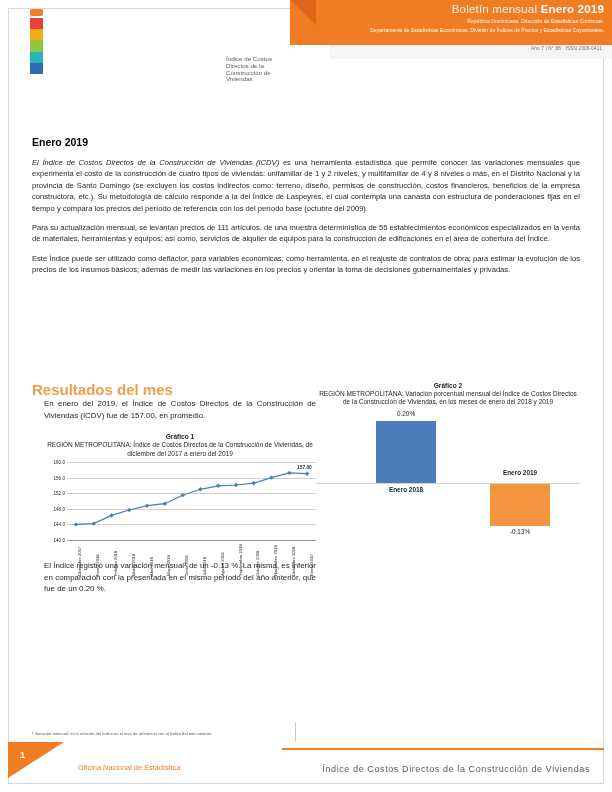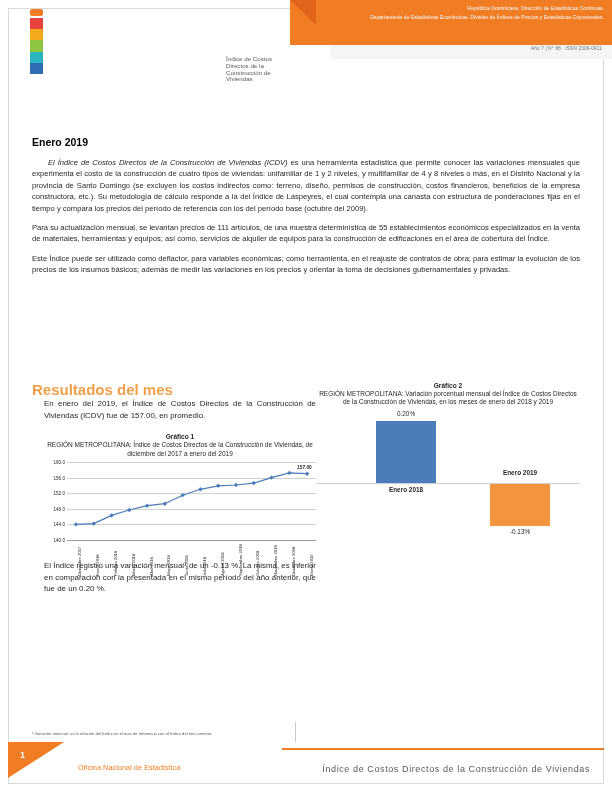--- a/index.html
+++ b/index.html
@@ -104,21 +104,21 @@
   }
 
   
   .intro{position:absolute;left:32px;top:136px;width:548px;}
   .intro h1{
     font-size:10.5px;font-weight:700;margin:0 0 9px 0;color:#000;
   }
   .intro p{
     font-size:7.6px;line-height:11.4px;text-align:justify;margin:0 0 8px 0;color:#231f20;
   }
-  .intro p em{margin-left:16px;}
+  .intro p em{}
 
   
   .sect-title{
     position:absolute;left:32px;top:381px;
     font-size:15px;font-weight:700;color:#f0a04b;
   }
 
   
   .col-left{position:absolute;left:44px;top:398px;width:272px;}
   .col-right{position:absolute;left:316px;top:378px;width:264px;}
@@ -212,20 +212,24 @@
 
 <div class="page">
   <div class="page-frame"></div>
 
   <div class="header">
     <div class="hdr-band"></div>
     <div class="hdr-notch"></div>
     <div class="hdr-band2"></div>
 
     <div class="hdr-text">
+      <div class="hdr-title">
+        <span class="thin">Boletín mensual</span>
+        <span class="bold">Enero 2019</span>
+      </div>
       <div class="hdr-sub">República Dominicana. Dirección de Estadísticas Continuas.</div>
       <div class="hdr-sub">Departamento de Estadísticas Económicas. División de Índices de Precios y Estadísticas Coyunturales.</div>
     </div>
     <div class="hdr-issn">Año 7 | N° 88 · ISSN 2306-0411</div>
 
     <div class="logo">
       <div class="logo-bars">
         <div class="logo-dot"></div>
         <i style="background:#e8423f"></i>
         <i style="background:#f4a81d"></i>

